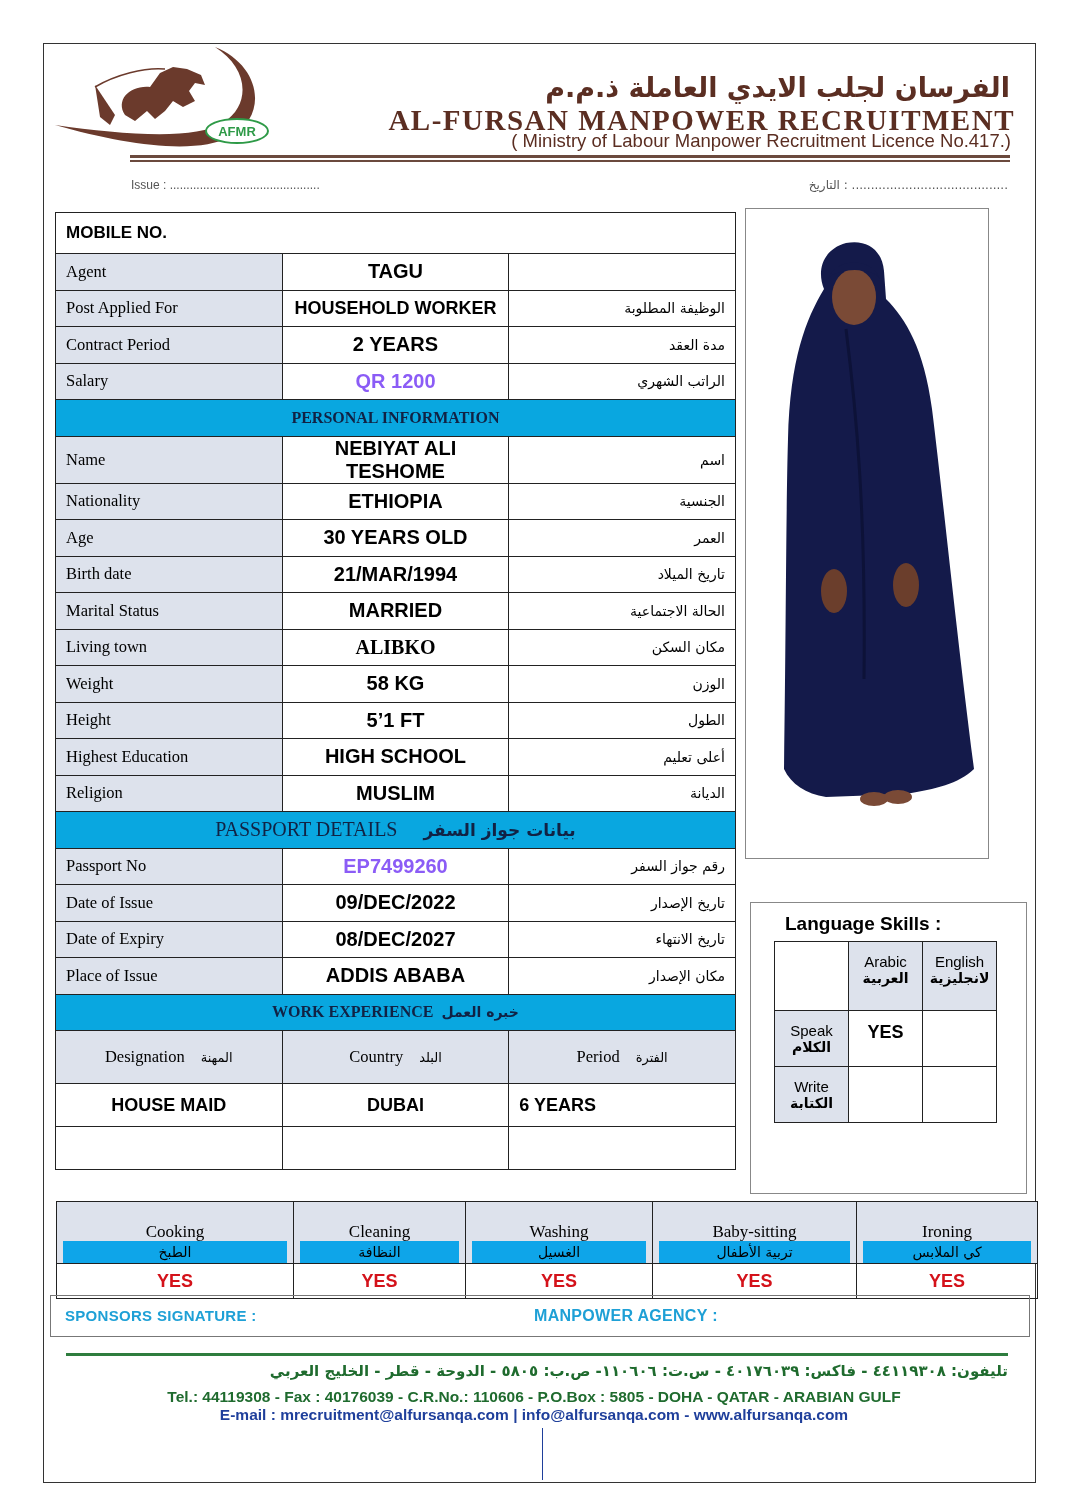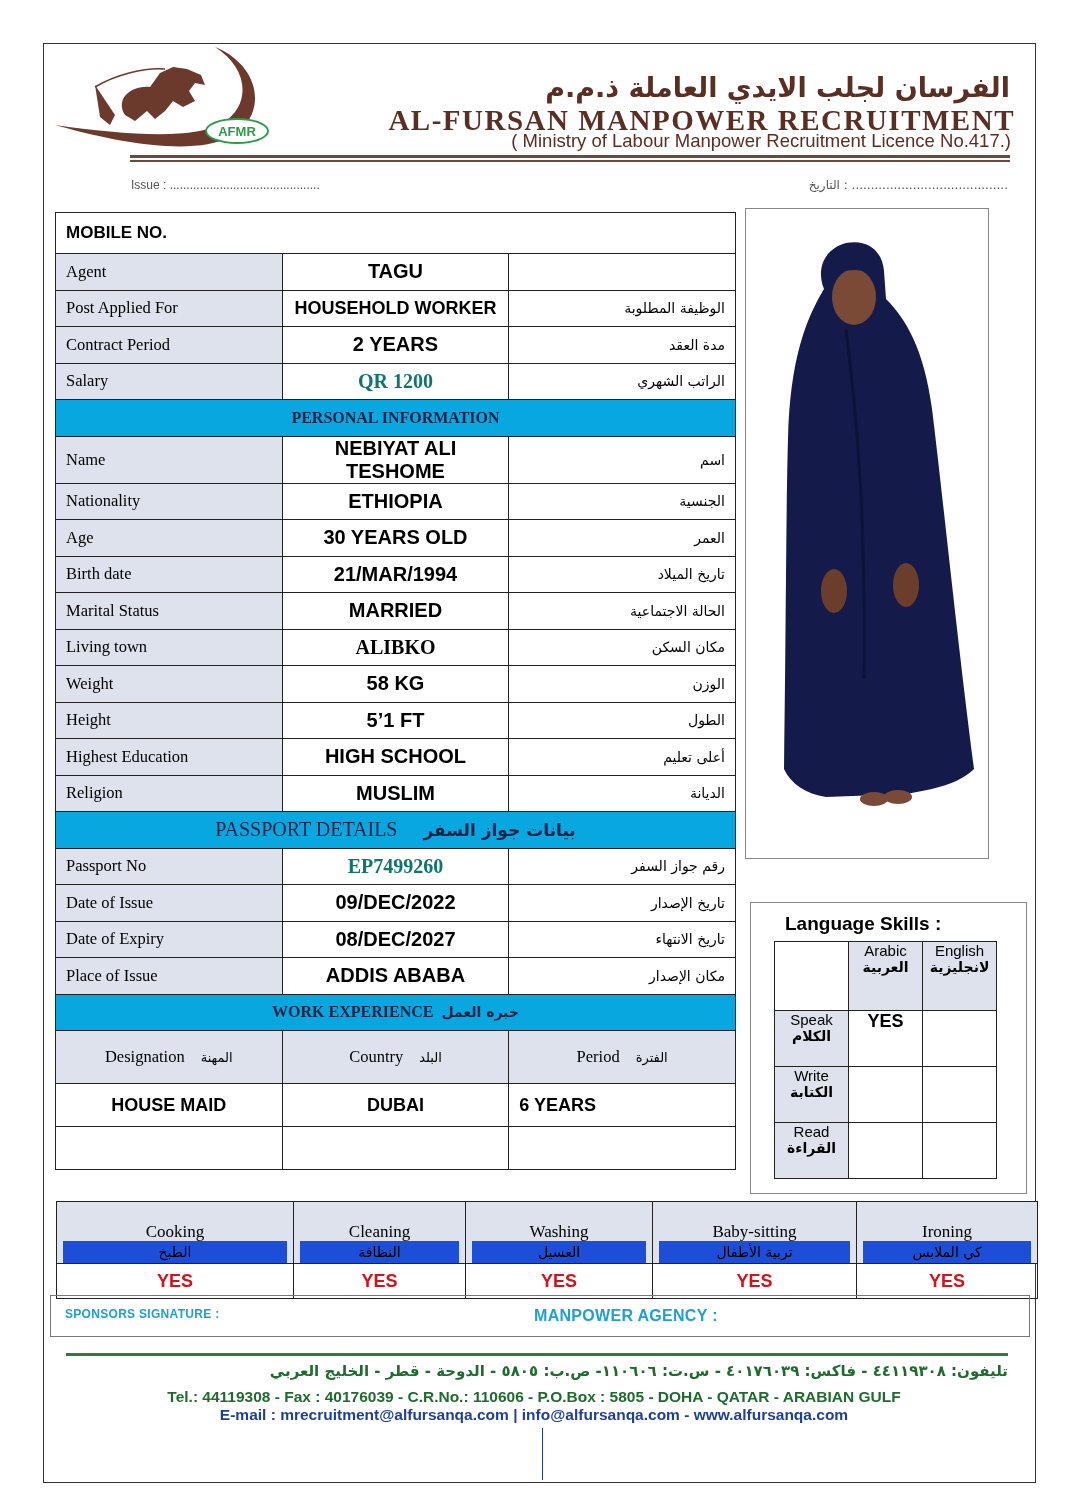--- a/index.html
+++ b/index.html
@@ -22,51 +22,51 @@
   
   .main-table { position: absolute; left: 55px; top: 212px; width: 681px; border-collapse: collapse; table-layout: fixed; }
   .main-table td { border: 1px solid #222; height: 36.5px; vertical-align: middle; }
   .main-table td.lbl { background: #dde2ec; font-family: "Liberation Serif", serif; font-size: 16.5px; padding-left: 10px; width: 190px; }
   .main-table td.val { text-align: center; font-weight: bold; font-size: 20px; width: 365px; }
   .main-table td.ar { text-align: right; padding-right: 10px; font-family: "DejaVu Sans", sans-serif; font-size: 14px; direction: rtl; width: 126px; }
   .main-table td.mobile { height: 41px; font-weight: 900; font-size: 17px; padding-left: 10px; }
   .main-table td.band { background: #09a7e0; text-align: center; font-family: "Liberation Serif", serif; font-weight: bold; color: #112244; font-size: 16px; }
   .main-table td.band.big { font-size: 20px; font-weight: normal; }
   .band-ar { font-family: "DejaVu Sans", sans-serif; margin-left: 26px; font-weight: bold; font-size: 17px; }
-  .red { color: #0f766e; font-family: Liberation Serif, serif; }
+  .red { color: #8b5cf6; }
   .serif-val { font-family: "Liberation Serif", serif; }
   .we-head td { background: #dde2ec; height: 53px !important; font-family: "Liberation Serif", serif; font-size: 16.5px; text-align: center; }
   .we-head .ar-s { font-family: "DejaVu Sans", sans-serif; font-size: 13px; margin-left: 16px; }
   .we-row td { height: 43px !important; text-align: center; font-weight: bold; font-size: 18px; }
   .we-empty td { height: 43px !important; }
 
   
   .photo-frame { position: absolute; left: 745px; top: 208px; width: 244px; height: 651px; border: 1px solid #888; background: #fff; overflow: hidden; }
 
   
   .lang-box { position: absolute; left: 750px; top: 902px; width: 277px; height: 292px; border: 1px solid #888; }
   .lang-title { position: absolute; left: 34px; top: 10px; font-weight: 900; font-size: 19px; }
   .lang-table { position: absolute; left: 23px; top: 38px; border-collapse: collapse; table-layout: fixed; }
-  .lang-table td { border: 1px solid #222; width: 74px; height: 56px; text-align: center; vertical-align: top; font-size: 15px; padding-top: 0; }
+  .lang-table td { border: 1px solid #222; width: 74px; height: 56px; text-align: center; vertical-align: top; font-size: 15px; padding-top: 11px; }
   .lang-table tr.hdr td { height: 69px; }
   .lang-table td.shade { background: #dde2ec; }
   .lang-table .arl { display: block; font-family: "DejaVu Sans", sans-serif; font-weight: bold; font-size: 14px; }
   .lang-table td.yes { font-weight: 900; font-size: 18px; }
 
   
   .skills-table { position: absolute; left: 56px; top: 1201px; width: 981px; border-collapse: collapse; table-layout: fixed; }
   .skills-table td { border: 1px solid #222; text-align: center; }
   .skills-table tr.sk-head td { background: #dde2ec; height: 48px; vertical-align: top; padding: 21px 6px 0 6px; }
   .sk-en { display: block; font-family: "Liberation Serif", serif; font-size: 17px; line-height: 18px; }
-  .sk-ar { display: block; background: #1d4ed8; font-family: "DejaVu Sans", sans-serif; font-size: 14px; height: 22px; line-height: 22px; }
+  .sk-ar { display: block; background: #0ea5e9; font-family: "DejaVu Sans", sans-serif; font-size: 14px; height: 22px; line-height: 22px; }
   .skills-table tr.sk-val td { height: 35px; color: #d4121a; font-weight: 900; font-size: 18px; }
 
   
   .sig-box { position: absolute; left: 50px; top: 1295px; width: 980px; height: 42px; border: 1px solid #777; }
-  .sig-left { position: absolute; left: 14px; top: 11px; color: #1ea0d6; font-weight: bold; font-size: 12px; letter-spacing: 0.3px; }
+  .sig-left { position: absolute; left: 14px; top: 11px; color: #1ea0d6; font-weight: bold; font-size: 15px; letter-spacing: 0.3px; }
   .sig-right { position: absolute; left: 483px; top: 11px; color: #1ea0d6; font-weight: bold; font-size: 16px; letter-spacing: 0.3px; }
 
   
   .foot-rule { position: absolute; left: 66px; top: 1353px; width: 942px; height: 3px; background: #2e7d3e; }
   .foot-ar { position: absolute; left: 60px; top: 1362px; width: 948px; text-align: right; direction: rtl; font-family: "DejaVu Sans", sans-serif; font-weight: bold; color: #1f6b2e; font-size: 15px; white-space: nowrap; }
   .foot-en { position: absolute; left: 60px; top: 1388px; width: 948px; text-align: center; font-weight: bold; color: #1f6b2e; font-size: 15.5px; white-space: nowrap; }
   .foot-mail { position: absolute; left: 60px; top: 1406px; width: 948px; text-align: center; font-weight: bold; color: #1f3f9b; font-size: 15.5px; white-space: nowrap; }
   .foot-vline { position: absolute; left: 542px; top: 1428px; width: 1px; height: 52px; background: #1f3f9b; }
 </style>
 </head>
@@ -245,25 +245,20 @@
     <tr>
       <td class="shade"><span>Speak</span><span class="arl">الكلام</span></td>
       <td class="yes">YES</td>
       <td class="yes"></td>
     </tr>
     <tr>
       <td class="shade"><span>Write</span><span class="arl">الكتابة</span></td>
       <td class="yes"></td>
       <td class="yes"></td>
     </tr>
-    <tr>
-      <td class="shade"><span>Read</span><span class="arl">القراءة</span></td>
-      <td class="yes"></td>
-      <td class="yes"></td>
-    </tr>
   </tbody>
     </table>
 </div>
 
 <table class="skills-table">
   <colgroup>
       <col style="width:237px">
       <col style="width:172px">
       <col style="width:187px">
       <col style="width:204px">

